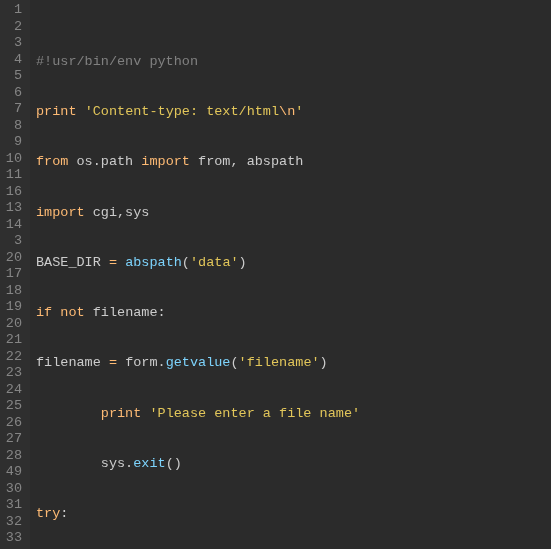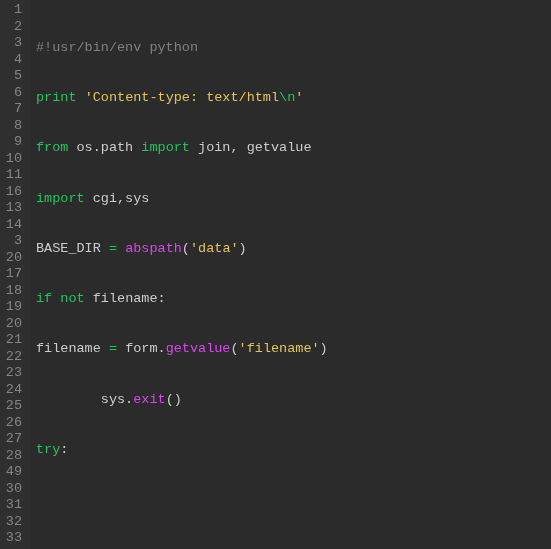--- a/index.html
+++ b/index.html
@@ -20,30 +20,30 @@
   .gutter {
     background: #2f2f2f;
     color: #858585;
     text-align: right;
     padding: 2px 8px 2px 4px;
     user-select: none;
     min-width: 30px;
   }
   .gutter div { height: 16.5px; }
   .code {
-    padding: 6px 0 2px 6px;
+    padding: 20px 0 2px 6px;
     white-space: pre;
     flex: 1;
     background: #2b2b2b;
   }
   .code .line { height: 16.5px; }
   .cmt { color: #808080; }
-  .kw  { color: #22c55e; }
+  .kw  { color: #fdba74; }
   .str { color: #e2c65a; }
-  .fn  { color: #d946ef; }
+  .fn  { color: #7dd3fc; }
 </style>
 </head>
 <body>
 
 <div class="editor">
   <div class="gutter">
     <div>1</div>
     <div>2</div>
     <div>3</div>
     <div>4</div>
@@ -74,25 +74,26 @@
     <div>49</div>
     <div>30</div>
     <div>31</div>
     <div>32</div>
     <div>33</div>
   </div>
 
   <div class="code">
     <div class="line"><span class="cmt">#!usr/bin/env python</span></div>
     <div class="line"><span class="kw">print</span><span> </span><span class="str">'</span><span class="str">Content-type: text/html</span><span class="kw">\n</span><span class="str">'</span></div>
-    <div class="line"><span class="kw">from</span><span> </span><span>os.path</span><span> </span><span class="kw">import</span><span> </span><span>join, getvalue</span></div>
+    <div class="line"><span class="kw">from</span><span> </span><span>os.path</span><span> </span><span class="kw">import</span><span> </span><span>from, abspath</span></div>
     <div class="line"><span class="kw">import</span><span> </span><span>cgi,sys</span></div>
     <div class="line"><span>BASE_DIR </span><span class="kw">=</span><span> </span><span class="fn">abspath</span><span>(</span><span class="str">'</span><span class="str">data</span><span class="str">'</span><span>)</span></div>
     <div class="line"><span class="kw">if</span><span> </span><span class="kw">not</span><span> </span><span>filename</span><span>:</span></div>
     <div class="line"><span>filename </span><span class="kw">=</span><span> </span><span>form.</span><span class="fn">getvalue</span><span>(</span><span class="str">'</span><span class="str">filename</span><span class="str">'</span><span>)</span></div>
+    <div class="line"><span>        </span><span class="kw">print</span><span> </span><span class="str">'</span><span class="str">Please enter a file name</span><span class="str">'</span></div>
     <div class="line"><span>        </span><span>sys.</span><span class="fn">exit</span><span>()</span></div>
     <div class="line"><span class="kw">try</span><span>:</span></div>
     
     
     
     
     
     
     
     

